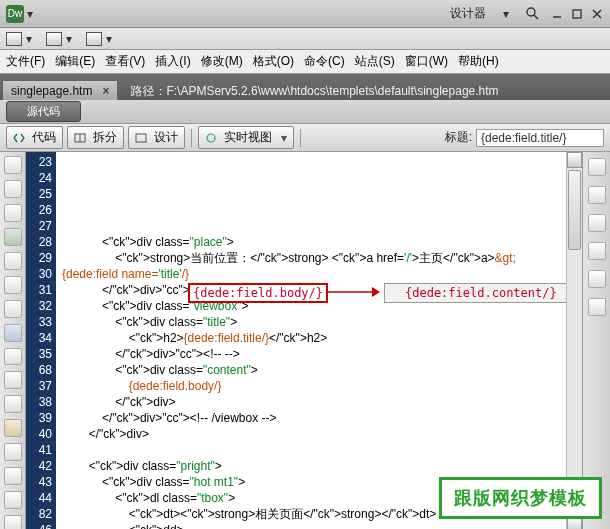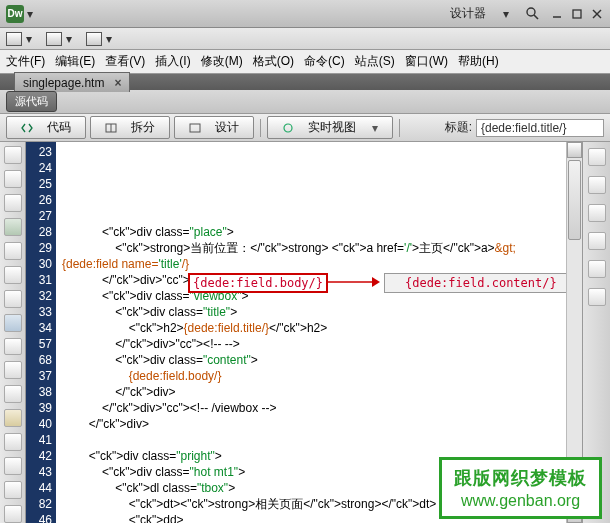--- a/index.html
+++ b/index.html
@@ -1,48 +1,48 @@
 <!DOCTYPE html>
 <html><head>
 <meta charset="utf-8">
 <style>
 *{margin:0;padding:0;box-sizing:border-box;font-family:"Microsoft YaHei",Arial,sans-serif;font-size:12px}
 body{width:610px;height:529px;background:#fff;overflow:hidden;position:relative}
 svg{display:block}
 
 
 .titlebar{height:28px;background:linear-gradient(#d8d8d8,#bcbcbc);display:flex;align-items:center;padding:0 6px;border-bottom:1px solid #888}
-.titlebar .logo{width:18px;height:18px;background:#3a7a3a;border-radius:3px;display:flex;align-items:center;justify-content:center;color:#fff;font-size:10px;font-weight:bold}
+.titlebar .logo{width:18px;height:18px;background:#3a7a3a;border-radius:3px;display:flex;align-items:center;justify-content:center;color:#fff;font-size:10px;font-weight:normal}
 .titlebar .tb-spacer{flex:1}
 .titlebar .tb-text{color:#222;margin:0 14px}
 .titlebar .tb-icon{margin:0 3px;color:#333}
 .winbtns{display:flex;gap:6px;margin-left:8px}
 .winbtns div{width:14px;height:14px;color:#333}
 
 
 .layoutrow{height:22px;background:linear-gradient(#eaeaea,#d6d6d6);display:flex;align-items:center;padding:0 6px;border-bottom:1px solid #999}
 .layoutrow .sq{width:16px;height:14px;border:1px solid #555;background:linear-gradient(#fff,#ccc);margin-right:4px}
 .layoutrow .dd{width:10px;color:#333;margin-right:10px}
 
 .menubar{height:24px;background:#efefef;display:flex;align-items:center;padding:0 6px;border-bottom:1px solid #999}
 .menubar span{margin-right:10px;color:#000}
 
 
-.tabrow{height:16px;background:linear-gradient(#6f6f6f,#5a5a5a);display:flex;align-items:center;padding-left:14px}
+.tabrow{height:26px;background:linear-gradient(#6f6f6f,#5a5a5a);display:flex;align-items:flex-end;padding-left:2px}
 .tab{background:linear-gradient(#c9c9c9,#a8a8a8);height:20px;padding:0 8px;display:flex;align-items:center;border:1px solid #666;border-bottom:none;margin-right:2px;color:#111}
 .tab .x{margin-left:10px;color:#444;font-weight:bold}
 .pathtxt{color:#eee;margin-left:10px;white-space:nowrap;overflow:hidden}
 
 
 .srcrow{height:24px;background:linear-gradient(#d9d9d9,#c4c4c4);display:flex;align-items:center;padding:0 6px;border-bottom:1px solid #999}
-.srcbtn{background:linear-gradient(#888,#666);color:#fff;padding:2px 8px;border:1px solid #444;border-radius:3px;font-size:11px}
+.srcbtn{background:linear-gradient(#888,#666);color:#fff;padding:2px 20px;border:1px solid #444;border-radius:3px;font-size:11px}
 
 
 .viewbar{height:28px;background:linear-gradient(#eee,#d3d3d3);display:flex;align-items:center;padding:0 6px;border-bottom:1px solid #999;gap:4px}
-.vbtn{background:linear-gradient(#fff,#d8d8d8);border:1px solid #888;border-radius:2px;padding:2px 14px;display:flex;align-items:center;gap:14px;color:#111}
+.vbtn{background:linear-gradient(#fff,#d8d8d8);border:1px solid #888;border-radius:2px;padding:2px 6px;display:flex;align-items:center;gap:7px;color:#111}
 .vbtn.dim{opacity:.55}
 .vicn{width:12px;height:12px}
 .vdiv{width:1px;height:18px;background:#999;margin:0 2px}
 .viewbar .lbl{color:#222}
 .viewbar .tfield{background:#fff;border:1px solid #999;padding:1px 4px;width:128px;height:18px;overflow:hidden;white-space:nowrap;color:#333}
 
 
 .main{display:flex;height:381px}
 .leftvbar{width:26px;background:linear-gradient(90deg,#e8e8e8,#d2d2d2);border-right:1px solid #999;display:flex;flex-direction:column;align-items:center;padding-top:4px;gap:6px}
 .leftvbar .li{width:18px;height:18px;border:1px solid #aaa;background:linear-gradient(#fff,#ddd);border-radius:2px}
@@ -127,20 +127,23 @@
   <span>站点(S)</span>
   <span>窗口(W)</span>
   <span>帮助(H)</span>
 </div>
 
 <div class="tabrow">
   <div class="tab">
     <span>singlepage.htm</span>
     <span class="x">×</span>
   </div>
+  <div class="pathtxt">
+    <span>路径：</span><span>F:\APMServ5.2.6\www\htdocs\templets\default\singlepage.htm</span>
+  </div>
 </div>
 
 <div class="srcrow">
   <div class="srcbtn">源代码</div>
 </div>
 
 <div class="viewbar">
   <div class="vbtn">
       <span class="vicn">
         <svg width="12" height="12">
@@ -207,21 +210,21 @@
       <div>25</div>
       <div>26</div>
       <div>27</div>
       <div>28</div>
       <div>29</div>
       <div>30</div>
       <div>31</div>
       <div>32</div>
       <div>33</div>
       <div>34</div>
-      <div>57</div>
+      <div>35</div>
       <div>68</div>
       <div>37</div>
       <div>38</div>
       <div>39</div>
       <div>40</div>
       <div>41</div>
       <div>42</div>
       <div>43</div>
       <div>44</div>
       <div>82</div>
@@ -245,14 +248,13 @@
     <div class="ri"></div>
     <div class="ri"></div>
     <div class="ri"></div>
     <div class="ri"></div>
     <div class="ri"></div>
   </div>
 </div>
 
 <div class="wm">
   <div class="l1">跟版网织梦模板</div>
-  <div class="l2">www.genban.org</div>
 </div>
 
 </body></html>

